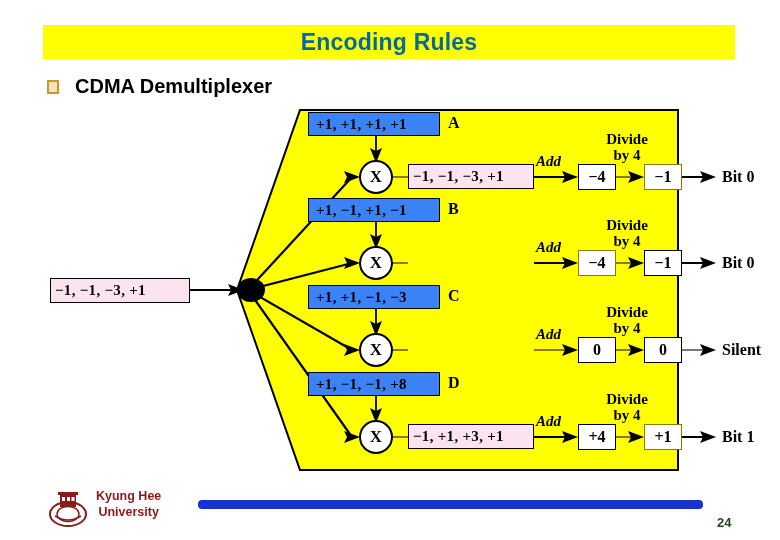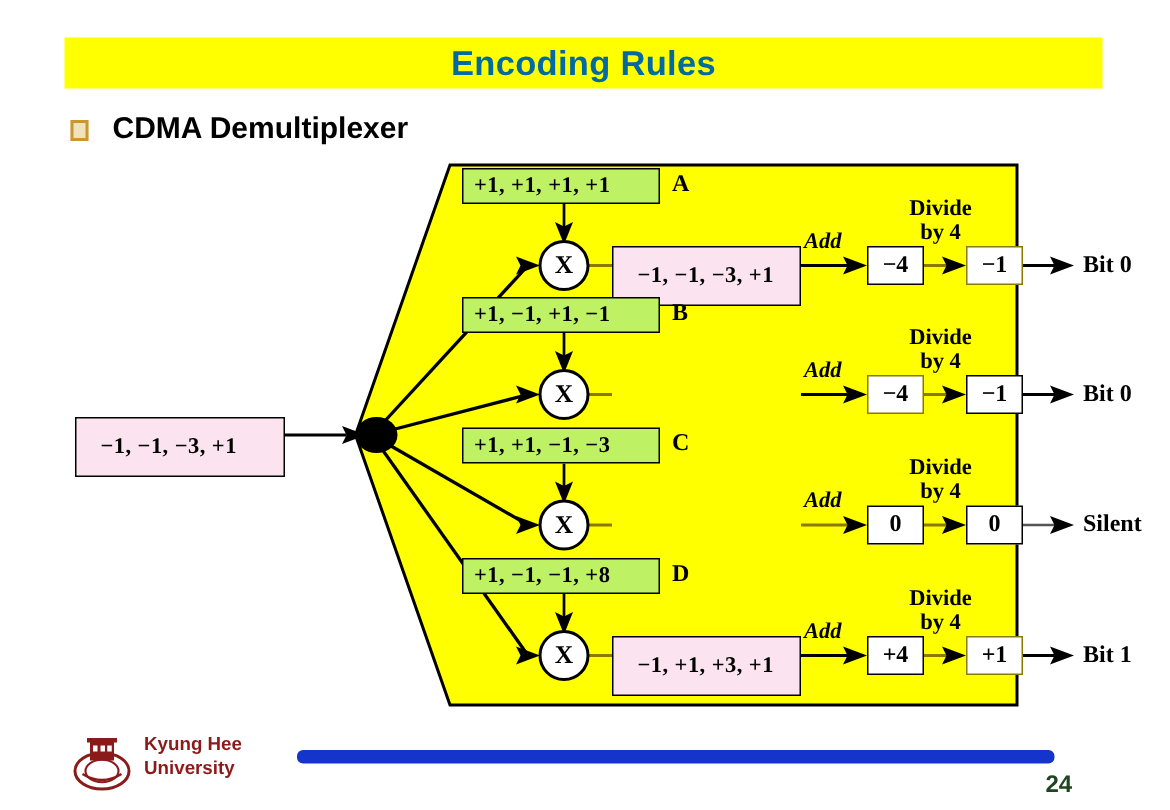--- a/index.html
+++ b/index.html
@@ -85,30 +85,30 @@
     box-sizing: border-box;
     border: 1.6px solid #000000;
     display: flex;
     align-items: center;
     font-family: "Liberation Serif", serif;
     font-weight: bold;
     color: #000000;
     white-space: nowrap;
   }
   .code-box {
-    background: #bef264;
+    background: #3b82f6;
     height: 24px;
     padding-left: 7px;
     font-size: 15px;
     letter-spacing: 0.3px;
   }
   .signal-box {
     background: #fbe4ef;
-    height: 40px;
-    padding-left: 16px;
+    height: 25px;
+    padding-left: 4px;
     font-size: 15px;
     letter-spacing: 0.3px;
   }
   .sum-box {
     background: #ffffff;
     height: 26px;
     width: 38px;
     justify-content: center;
     font-size: 16px;
   }
@@ -155,37 +155,38 @@
   #footer-univ {
     position: absolute;
     left: 96px;
     top: 488px;
     font-family: "Liberation Sans", sans-serif;
     font-weight: bold;
     font-size: 12.5px;
     line-height: 16px;
     color: #8b1a1a;
     white-space: pre-line;
+    text-align: center;
   }
   #footer-rule {
     position: absolute;
     left: 198px;
     top: 500px;
     width: 505px;
     height: 9px;
     background: #1434cb;
     border-radius: 4px;
   }
   #page-number {
     position: absolute;
-    left: 697px;
+    left: 717px;
     top: 515px;
     font-family: "Liberation Sans", sans-serif;
     font-weight: bold;
-    font-size: 16px;
+    font-size: 13px;
     color: #1e4620;
   }
 </style>
 </head>
 <body>
 
 <div id="title-bar">
   <div id="title-text">Encoding Rules</div>
 </div>
 

